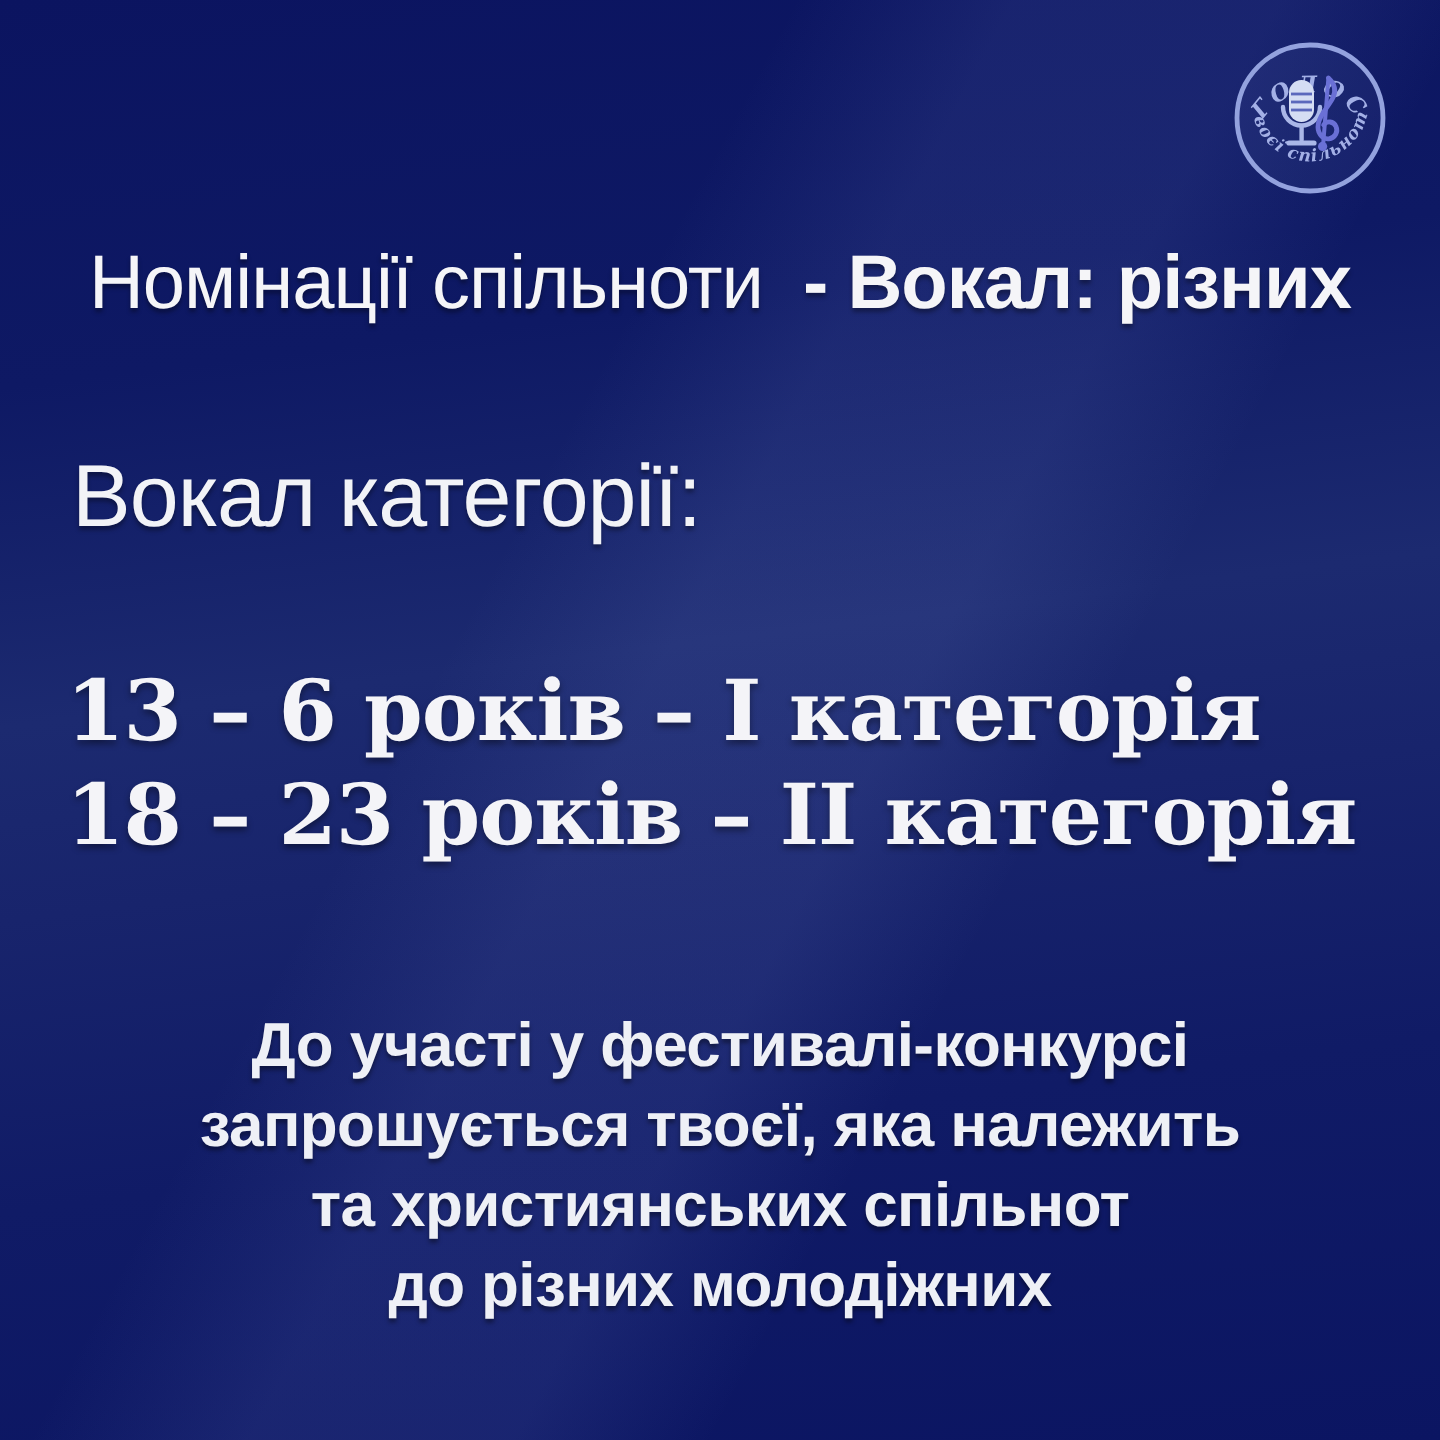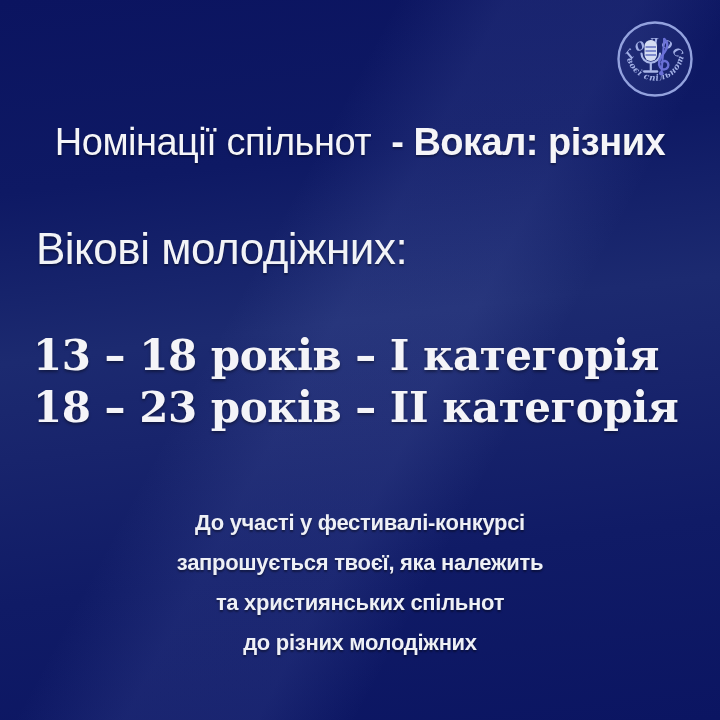--- a/index.html
+++ b/index.html
@@ -43,21 +43,21 @@
     font-size:42px;
     line-height:52px;
     letter-spacing:-0.5px;
     color:#f4f4f8;
     text-shadow:0 2px 3px rgba(0,0,0,0.4);
     white-space:nowrap;
   }
   .footer{
     position:absolute;top:503px;left:0;right:0;
     text-align:center;
-    font-size:22px;
+    font-size:31px;
     font-weight:bold;
     line-height:40px;
     letter-spacing:-0.3px;
     color:#eef0f6;
     text-shadow:0 2px 2px rgba(0,0,0,0.4);
   }
 </style>
 </head>
 <body>
 
@@ -89,28 +89,28 @@
 
       <g>
         <path d="M 48.2,19 C 51.4,22 52.2,25.4 50.4,29 C 48.2,33.4 44.2,36.8 43.2,41.6 C 42.3,46.2 44.9,49.8 48.4,49.4 C 51.6,49 53.2,45.8 52,43.2 C 50.8,40.6 47.4,40.2 45.8,42.4" fill="none" stroke="#6a70d6" stroke-width="2.4" stroke-linecap="round"></path>
         <line x1="48.2" y1="19" x2="45.6" y2="52" stroke="#6a70d6" stroke-width="2" stroke-linecap="round"></line>
         <circle cx="45.3" cy="53.2" r="2.3" fill="#6a70d6"></circle>
       </g>
     </svg>
   </div>
 
   <div class="title">
-    <span class="t-regular">Номінації спільнот</span>
+    <span class="t-regular">Номінації спільноти</span>
     <span class="t-bold">- Вокал: різних</span>
   </div>
 
-  <div class="subtitle">Вікові молодіжних:</div>
+  <div class="subtitle">Вокал категорії:</div>
 
   <div class="ages">
-    <div>13 – 18 років – І категорія</div>
+    <div>13 – 6 років – І категорія</div>
     <div>18 – 23 років – ІІ категорія</div>
   </div>
 
   <div class="footer">
     <div>До участі у фестивалі-конкурсі</div>
     <div>запрошується твоєї, яка належить</div>
     <div>та християнських спільнот</div>
     <div>до різних молодіжних</div>
   </div>
 

